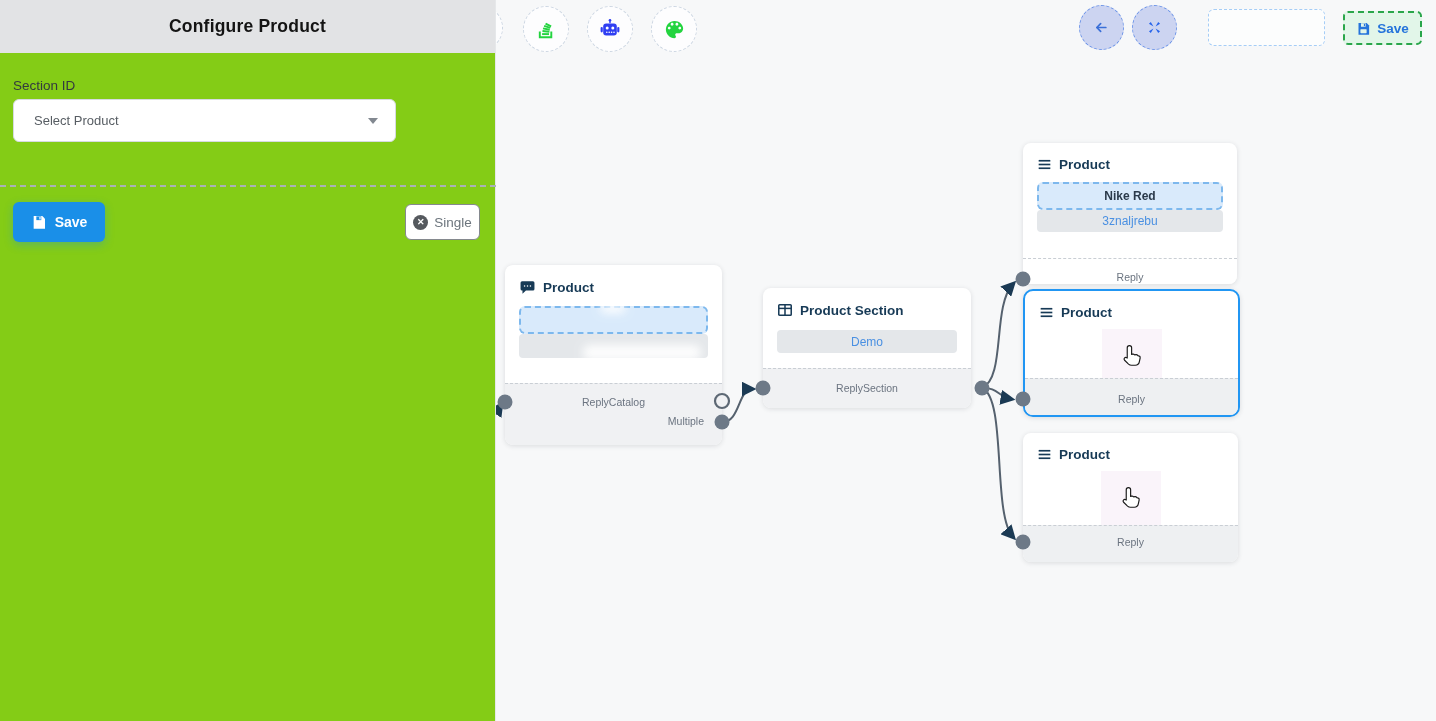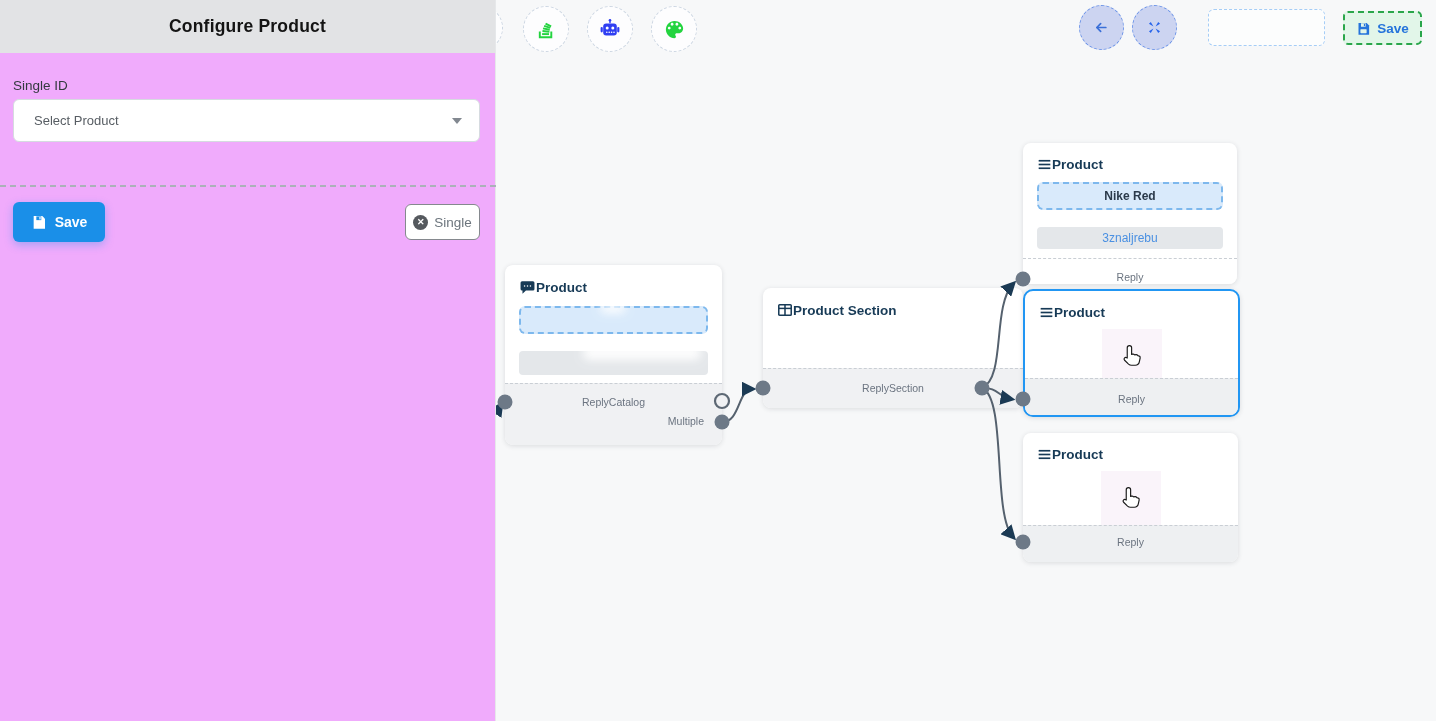--- a/index.html
+++ b/index.html
@@ -1,53 +1,53 @@
 <!DOCTYPE html>
 <html><head>
 <meta charset="utf-8">
 <style>
   * { margin:0; padding:0; box-sizing:border-box; }
   html,body { width:1436px; height:721px; overflow:hidden; font-family:"Liberation Sans", sans-serif; background:#f7f8f9; }
 
   
-  .panel { position:absolute; left:0; top:0; width:496px; height:721px; background:#f0abfc; z-index:5; border-right:1px solid #e6e8ea; }
+  .panel { position:absolute; left:0; top:0; width:496px; height:721px; background:#84cc16; z-index:5; border-right:1px solid #e6e8ea; }
   .panel-header { height:53px; background:#e2e3e5; display:flex; align-items:center; justify-content:center; }
   .panel-title { font-size:17.5px; font-weight:700; color:#141414; letter-spacing:.2px; }
   .field-label { position:absolute; left:13px; top:78px; font-size:13.5px; color:#33393f; }
-  .select-box { position:absolute; left:13px; top:99px; width:467px; height:43px; background:#fff; border:1px solid #d6dbe0; border-radius:6px; display:flex; align-items:center; justify-content:space-between; padding:0 17px 0 20px; cursor:pointer; }
+  .select-box { position:absolute; left:13px; top:99px; width:383px; height:43px; background:#fff; border:1px solid #d6dbe0; border-radius:6px; display:flex; align-items:center; justify-content:space-between; padding:0 17px 0 20px; cursor:pointer; }
   .select-placeholder { font-size:13px; color:#575d63; }
   .chevron { width:0; height:0; border-left:5px solid transparent; border-right:5px solid transparent; border-top:6px solid #828890; }
   .panel-divider { position:absolute; left:0; top:185px; width:496px; border-top:2px dashed #aab1b8; }
   .btn-save-panel { position:absolute; left:13px; top:202px; width:92px; height:40px; background:#1a8fe8; border:none; border-radius:6px; color:#fff; font-weight:700; font-size:14px; display:flex; align-items:center; justify-content:center; gap:8px; cursor:pointer; box-shadow:0 3px 8px rgba(26,143,232,.35); font-family:inherit; }
   .btn-close { position:absolute; left:405px; top:204px; width:75px; height:36px; background:#fff; border:1px solid #85898e; border-radius:6px; color:#6c757d; font-size:13.5px; display:flex; align-items:center; justify-content:center; gap:6px; cursor:pointer; font-family:inherit; }
   .x-circle { width:15px; height:15px; border-radius:50%; background:#55595e; color:#fff; font-size:9px; line-height:15px; text-align:center; font-weight:700; display:inline-block; }
 
   
   .canvas { position:absolute; left:496px; top:0; width:940px; height:721px; background:#f7f8f9; overflow:hidden; }
 
   
   .tool-circle { position:absolute; width:46px; height:46px; border-radius:50%; background:#fdfdfe; border:1.5px dashed #ccd6e2; display:flex; align-items:center; justify-content:center; cursor:pointer; }
   .nav-circle { position:absolute; width:45px; height:45px; border-radius:50%; background:#ccd4f1; border:1.5px dashed #6b93e8; display:flex; align-items:center; justify-content:center; cursor:pointer; }
   .ghost-btn { position:absolute; left:712px; top:9px; width:117px; height:37px; border:1.5px dashed #a6cdf6; border-radius:6px; background:rgba(255,255,255,.65); cursor:pointer; }
   .btn-save-top { position:absolute; left:847px; top:11px; width:79px; height:34px; background:#e2f6e9; border:2px dashed #2aa64b; border-radius:5px; color:#2574db; font-weight:700; font-size:13.5px; display:flex; align-items:center; justify-content:center; gap:6px; cursor:pointer; font-family:inherit; }
 
   
   .node { position:absolute; background:#fff; border-radius:8px; box-shadow:0 1px 5px rgba(40,50,60,.14); z-index:1; }
-  .node-header { display:flex; align-items:center; padding:14px 14px 0 14px; font-size:13.5px; font-weight:700; color:#173a56; }
+  .node-header { display:flex; align-items:center; gap:7px; padding:14px 14px 0 14px; font-size:13.5px; font-weight:700; color:#173a56; }
   .node-body { padding:10px 14px 14px 14px; }
   .field-dashed { height:28px; background:#d9eafb; border:2px dashed #7db8ed; border-radius:6px; display:flex; align-items:center; justify-content:center; font-size:12px; font-weight:600; color:#2b3a4a; position:relative; }
-  .field-gray { height:23px; background:#e4e7ea; border-radius:4px; margin-top:17px; display:flex; align-items:center; justify-content:center; font-size:12px; color:#4a90e2; position:relative; }
+  .field-gray { height:23px; background:#e4e7ea; border-radius:4px; margin-top:0; display:flex; align-items:center; justify-content:center; font-size:12px; color:#4a90e2; position:relative; }
   .node-footer { position:absolute; left:0; right:0; bottom:0; border-top:1px dashed #c9ced4; background:#f0f1f3; border-radius:0 0 8px 8px; }
   .port-label { font-size:10.5px; color:#6b7480; }
   .foot-row { display:flex; justify-content:center; padding:0 18px; }
   .smudge { position:absolute; background:#fff; filter:blur(5px); opacity:.95; border-radius:6px; }
 
   .node-catalog { left:9px; top:265px; width:217px; height:180px; }
   .node-catalog .node-footer { top:118px; }
-  .node-ps { left:267px; top:288px; width:260px; height:120px; }
+  .node-ps { left:267px; top:288px; width:208px; height:120px; }
   .node-ps .node-footer { top:80px; }
   .node-p1 { left:527px; top:143px; width:214px; height:141px; }
   .node-p1 .node-footer { top:115px; background:#fff; }
   .node-p2 { left:527px; top:289px; width:217px; height:128px; border:2px solid #2196f3; border-radius:10px; z-index:2; }
   .node-p2 .node-footer { top:87px; background:#eef0f2; border-radius:0 0 8px 8px; }
   .node-p3 { left:527px; top:433px; width:215px; height:129px; }
   .node-p3 .node-footer { top:92px; background:#eef0f2; }
 
   .cursor-area { width:60px; height:56px; margin:9px auto 0 auto; background:#faf4fa; display:flex; align-items:center; justify-content:center; }
 
@@ -55,21 +55,21 @@
   .edges circle { pointer-events:auto; cursor:crosshair; }
 </style>
 </head>
 <body>
 
 <div class="panel">
   <div class="panel-header">
     <div class="panel-title">Configure Product</div>
   </div>
 
-  <div class="field-label">Single ID</div>
+  <div class="field-label">Section ID</div>
 
   <div class="select-box">
     <span class="select-placeholder">Select Product</span>
     <span class="chevron"></span>
   </div>
 
   <div class="panel-divider"></div>
 
   <button class="btn-save-panel">
     <svg width="16" height="16" viewBox="0 0 24 24">
@@ -179,20 +179,25 @@
   </div>
 
   <div class="node node-ps">
     <div class="node-header">
       <svg width="16" height="16" viewBox="0 0 18 18" fill="none" stroke="#173a56" stroke-width="1.7">
         <rect x="2" y="3" width="14" height="12" rx="1"></rect>
         <line x1="2" y1="7.2" x2="16" y2="7.2"></line>
         <line x1="9" y1="3" x2="9" y2="15"></line>
       </svg>
       <span>Product Section</span>
+    </div>
+    <div class="node-body">
+      <div class="field-gray" style="margin-top:2px;">
+        <span>Demo</span>
+      </div>
     </div>
     <div class="node-footer">
       <div class="foot-row" style="padding-top:13px;">
         <span class="port-label">Reply</span>
         <span class="port-label">Section</span>
       </div>
     </div>
   </div>
 
   <div class="node node-p1">

